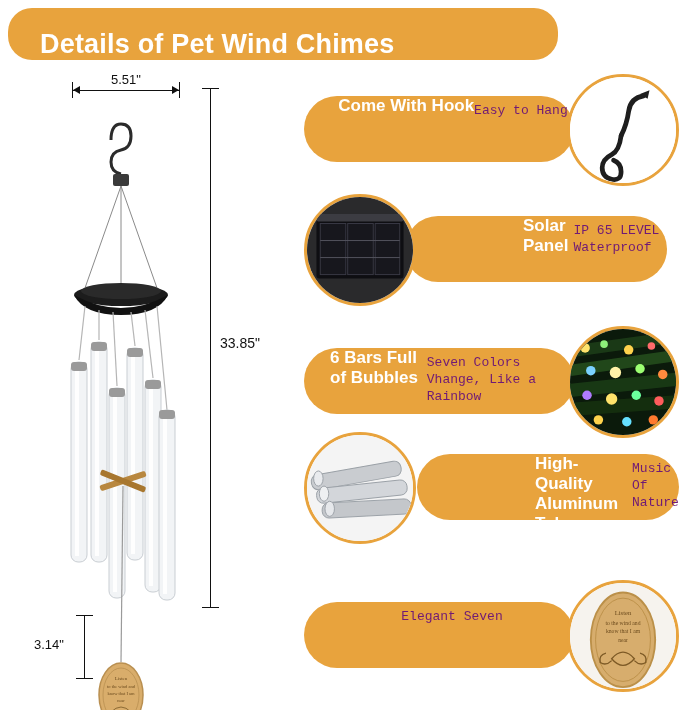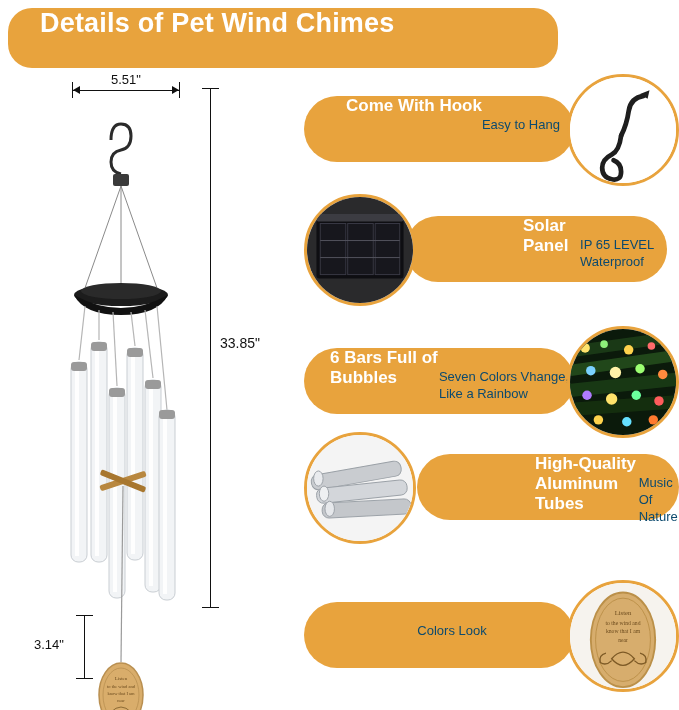--- a/index.html
+++ b/index.html
@@ -18,25 +18,25 @@
     position: absolute;
     inset: 0;
   }
 
   
   .title-banner {
     position: absolute;
     left: 8px;
     top: 8px;
     width: 550px;
-    height: 60px;
+    height: 52px;
     background: #e8a33d;
     border-radius: 24px;
     display: flex;
-    align-items: flex-start;
+    align-items: flex-end;
     padding-left: 32px;
     box-sizing: border-box;
   }
   .title-banner .title-text {
     color: #ffffff;
     font-size: 27px;
     font-weight: bold;
     letter-spacing: 0.2px;
     white-space: nowrap;
   }
@@ -200,24 +200,25 @@
     flex-direction: row;
     justify-content: center;
   }
   .feature .pill .head {
     color: #ffffff;
     font-size: 17px;
     font-weight: bold;
     line-height: 20px;
   }
   .feature .pill .sub {
-    color: #0c4a6e;
+    color: #701a75;
     font-size: 13px;
     line-height: 17px;
-    margin-top: 20px;
+    margin-top: 6px;
+    font-family: Liberation Mono, monospace;
   }
   .thumb {
     position: absolute;
     border-radius: 50%;
     overflow: hidden;
     border: 3px solid #e8a33d;
     box-sizing: border-box;
     background: #fff;
   }
 
@@ -453,21 +454,21 @@
             <ellipse cx="18" cy="62" rx="5" ry="8" fill="#eef0f2" stroke="#9aa0a6" stroke-width="1"></ellipse>
             <rect x="16" y="70" width="94" height="16" rx="7" fill="#c4c7cb" stroke="#9aa0a6" stroke-width="1" transform="rotate(-3 56 78)"></rect>
             <ellipse cx="24" cy="78" rx="5" ry="8" fill="#e6e8eb" stroke="#9aa0a6" stroke-width="1"></ellipse>
           </g>
         </svg>
       </div>
     </div>
 
     <div class="feature f5" style="top:520px;">
       <div class="pill">
-        <div class="sub">Colors Look</div>
+        <div class="sub">Elegant Seven</div>
       </div>
       <div class="thumb">
         <svg viewBox="0 0 112 112" class="inner" xmlns="http://www.w3.org/2000/svg">
           <rect width="112" height="112" fill="#f6f3ee"></rect>
           <ellipse cx="56" cy="60" rx="34" ry="50" fill="#d7ad6d" stroke="#bb9049" stroke-width="2"></ellipse>
           <ellipse cx="56" cy="60" rx="29" ry="44" fill="none" stroke="#bb9049" stroke-width="1"></ellipse>
           <text x="56" y="34" font-size="7" fill="#6d4c1e" text-anchor="middle" font-family="Liberation Serif, serif">Listen</text>
           <text x="56" y="44" font-size="6" fill="#6d4c1e" text-anchor="middle" font-family="Liberation Serif, serif">to the wind and</text>
           <text x="56" y="53" font-size="6" fill="#6d4c1e" text-anchor="middle" font-family="Liberation Serif, serif">know that I am</text>
           <text x="56" y="62" font-size="6" fill="#6d4c1e" text-anchor="middle" font-family="Liberation Serif, serif">near</text>

